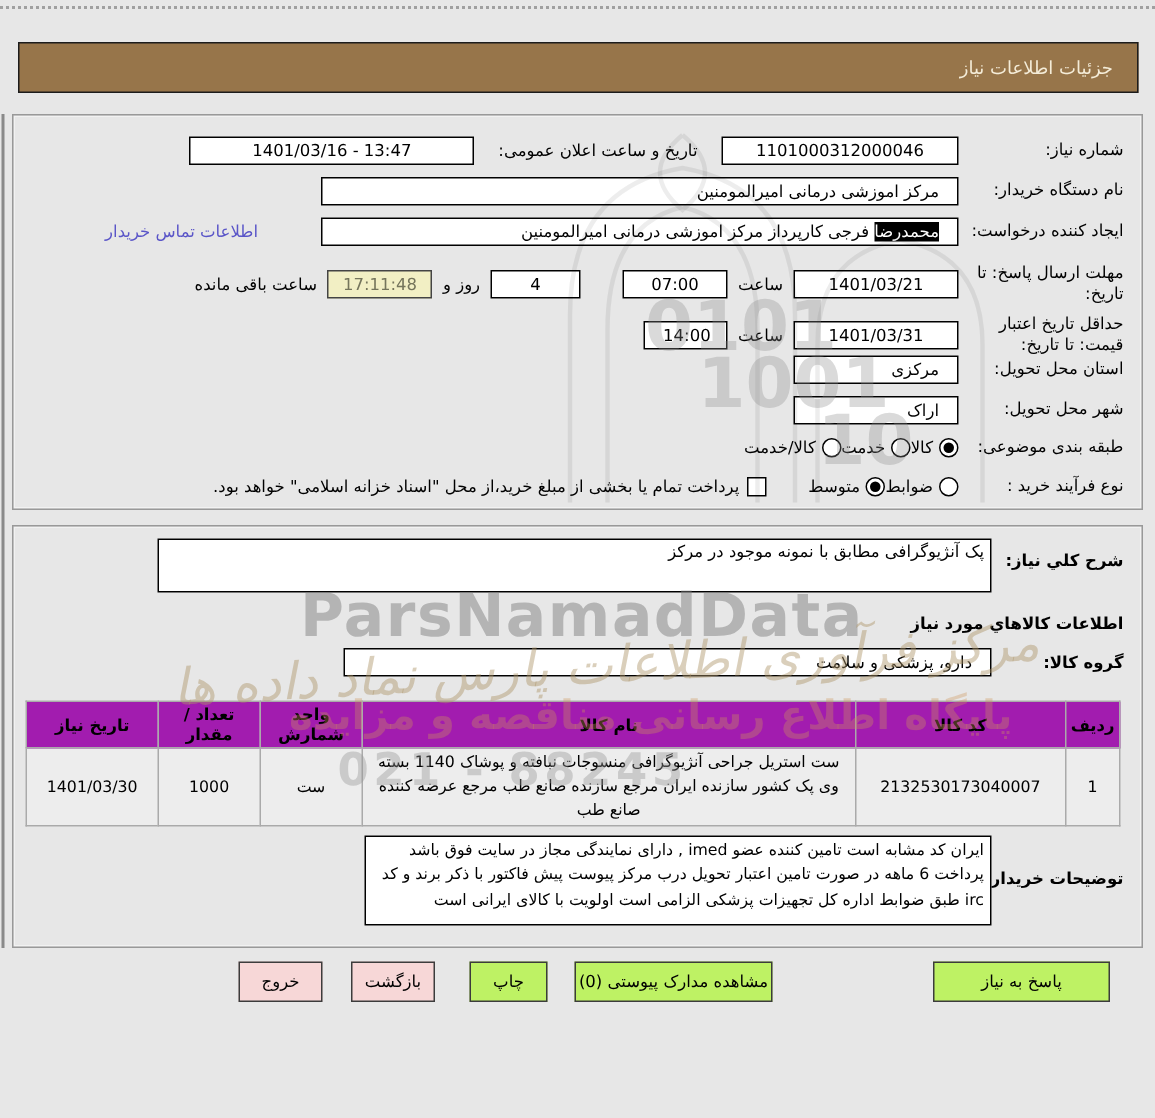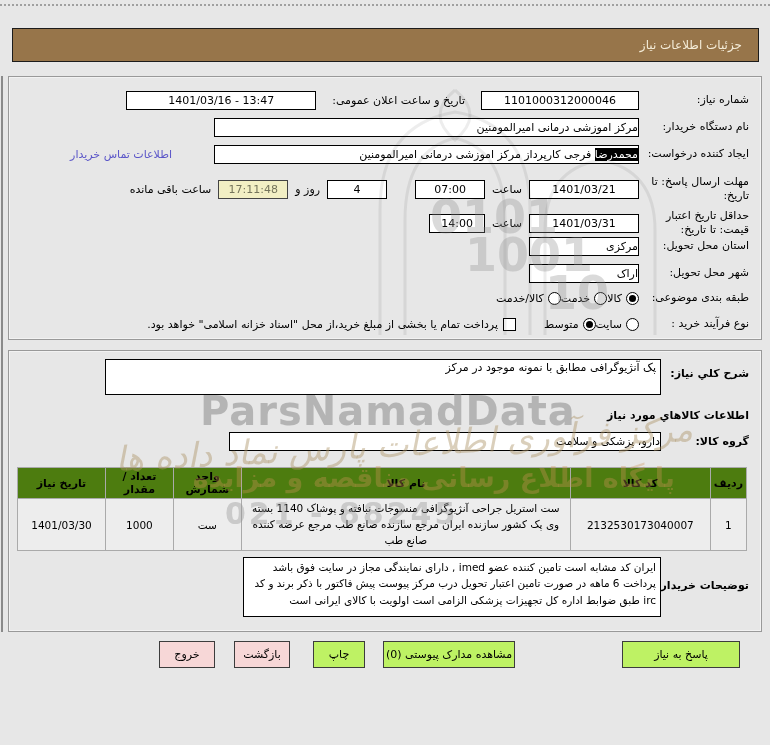--- a/index.html
+++ b/index.html
@@ -30,21 +30,21 @@
   .panel1 { top:76px; height:264px; }
   .panel2 { top:350px; height:282px; }
 
   .row { position:absolute; right:12px; left:12px; display:flex; align-items:center; }
   .lbl { width:110px; flex-shrink:0; line-height:1.3; }
   .lbl.b, .b { font-weight:bold; }
   .inline-lbl { margin:0 7px; white-space:nowrap; }
 
   .input {
     background:#fff; border:1px solid #000; height:19px; line-height:17px;
-    padding:0 0; overflow:hidden; white-space:nowrap;
+    padding:0 12px; overflow:hidden; white-space:nowrap;
   }
   .input.c { text-align:center; direction:ltr; }
   .input.r { text-align:right; }
 
   .countdown {
     background:#f2efc4; border:1px solid #444; color:#75755c;
     height:19px; line-height:17px; width:70px; text-align:center; direction:ltr;
   }
   .link { color:#5a55c8; cursor:pointer; white-space:nowrap; }
   .sel-text { background:#000000; color:#fff; }
@@ -72,21 +72,21 @@
     background:#fff; border:1px solid #000; padding:1px 4px;
     font-size:10.5px; line-height:1.55; text-align:right; overflow:hidden;
   }
   .abs-lbl { position:absolute; right:12px; }
 
   table.items {
     position:absolute; top:116px; right:14px; width:730px;
     border-collapse:collapse; background:#ededed; font-size:10.5px;
   }
   table.items th, table.items td { border:1px solid #aaa; padding:2px 3px; text-align:center; }
-  table.items th { background:#4d7c0f; font-weight:bold; height:24px; font-size:11px; }
+  table.items th { background:#a21caf; font-weight:bold; height:24px; font-size:11px; }
   table.items td { height:52px; }
   td.name-cell { line-height:1.5; }
 
   .btn {
     position:absolute; top:641px; height:27px; border:1px solid #3c3c3c;
     text-align:center; line-height:25px; font-size:11px; cursor:pointer;
   }
   .btn.pink { background:#f7d7d7; }
   .btn.green { background:#bef264; }
 
@@ -162,21 +162,21 @@
     <span class="opt-text">کالا</span>
     <span class="radio"></span>
     <span class="opt-text">خدمت</span>
     <span class="radio"></span>
     <span class="opt-text">کالا/خدمت</span>
   </div>
 
   <div class="row" style="top:240px">
     <span class="lbl">نوع فرآیند خرید :</span>
     <span class="radio"></span>
-    <span class="opt-text">سایت</span>
+    <span class="opt-text">ضوابط</span>
     <span class="radio sel"></span>
     <span class="opt-text">متوسط</span>
     <span class="checkbox" style="margin-right:28px"></span>
     <span>پرداخت تمام یا بخشی از مبلغ خرید،از محل "اسناد خزانه اسلامی" خواهد بود.</span>
   </div>
 
 </div>
 
 <div class="panel panel2">
 

